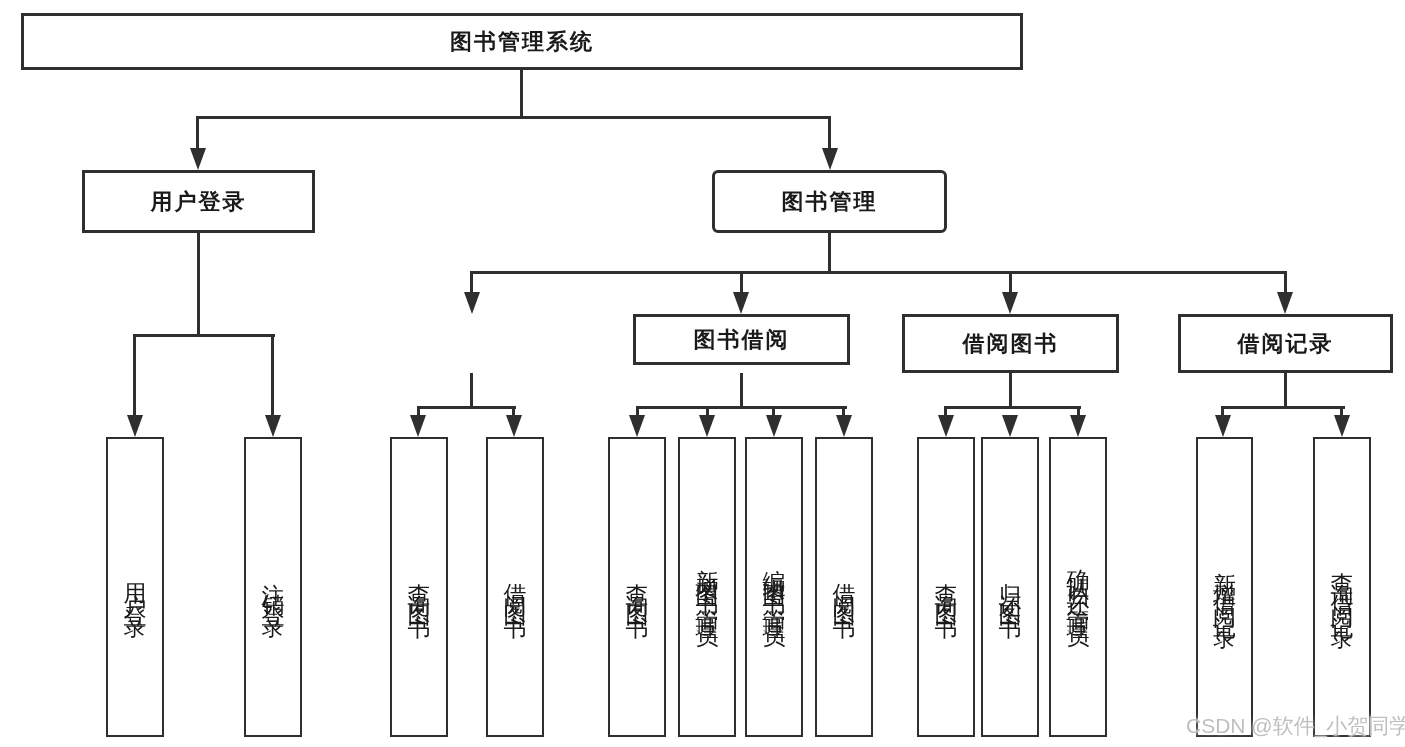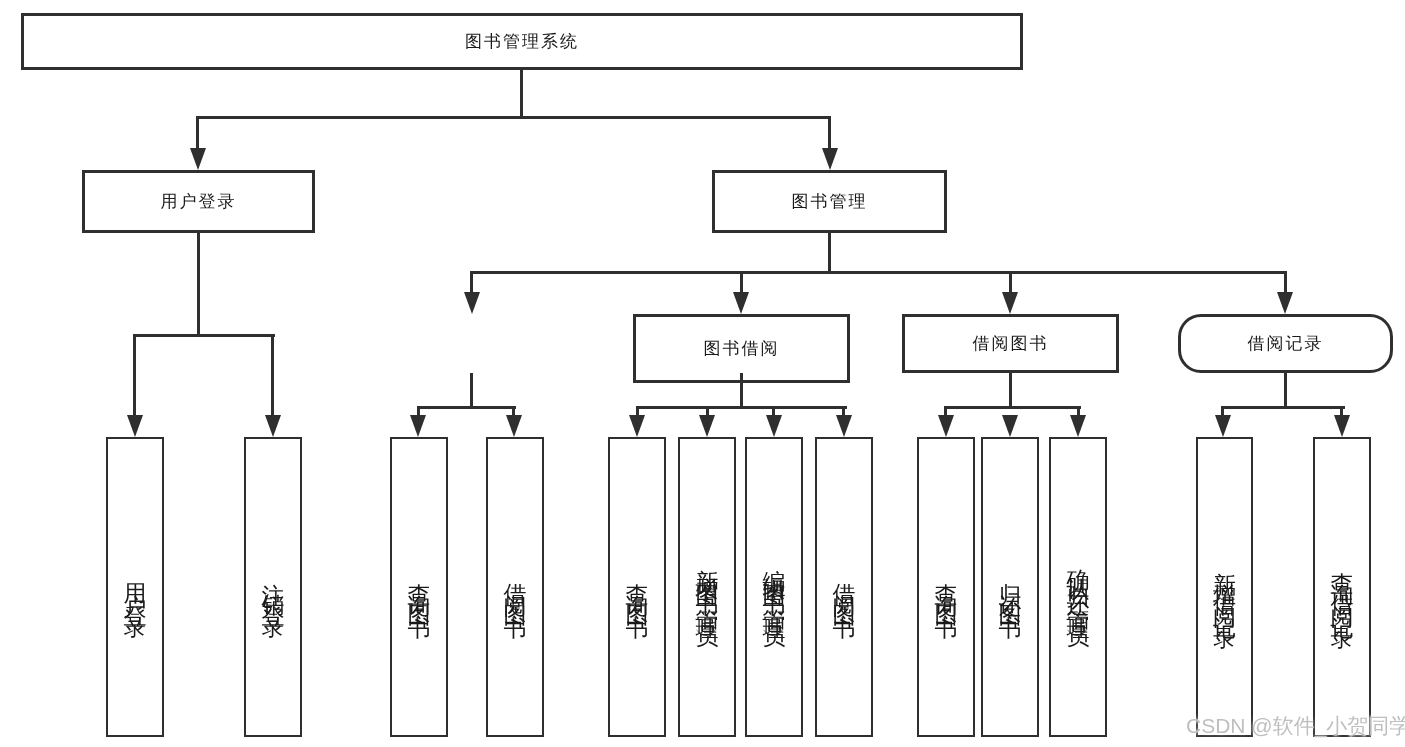--- a/index.html
+++ b/index.html
@@ -15,23 +15,24 @@
   }
   .box {
     position: absolute;
     background: #ffffff;
     border: 3px solid #2f2f2f;
     display: flex;
     align-items: center;
     justify-content: center;
   }
   .hbox {
-    font-size: 17px;
+    font-size: 22px;
     letter-spacing: 2px;
     white-space: nowrap;
+    font-weight: bold;
   }
   .vbox {
     border-width: 2.5px;
     writing-mode: vertical-rl;
     text-orientation: mixed;
     font-size: 23px;
     letter-spacing: 11px;
     line-height: 1;
   }
   .vbox.dense { letter-spacing: 8px; }
@@ -65,43 +66,43 @@
   <div class="box hbox" style="left:21px; top:13px; width:1002px; height:57px;">图书管理系统</div>
 
   <div class="line" style="left:520px; top:70px; width:3px; height:49px;"></div>
   <div class="line" style="left:196px; top:116px; width:635px; height:3px;"></div>
   <div class="line" style="left:196px; top:116px; width:3px; height:38px;"></div>
   <div class="line" style="left:828px; top:116px; width:3px; height:38px;"></div>
   <div class="arrow" style="left:190px; top:148px;"></div>
   <div class="arrow" style="left:822px; top:148px;"></div>
 
   <div class="box hbox" style="left:82px; top:170px; width:233px; height:63px;">用户登录</div>
-  <div class="box hbox" style="left:712px; top:170px; width:235px; height:63px;">图书管理</div>
+  <div class="box hbox" style="left:712px; top:170px; width:235px; height:63px;border-radius:6px;">图书管理</div>
 
   <div class="line" style="left:197px; top:233px; width:3px; height:104px;"></div>
   <div class="line" style="left:133px; top:334px; width:142px; height:3px;"></div>
   <div class="line" style="left:133px; top:334px; width:3px; height:85px;"></div>
   <div class="line" style="left:271px; top:334px; width:3px; height:85px;"></div>
   <div class="arrow" style="left:127px; top:415px;"></div>
   <div class="arrow" style="left:265px; top:415px;"></div>
 
   <div class="line" style="left:828px; top:233px; width:3px; height:41px;"></div>
   <div class="line" style="left:470px; top:271px; width:817px; height:3px;"></div>
   <div class="line" style="left:470px; top:271px; width:3px; height:25px;"></div>
   <div class="line" style="left:740px; top:271px; width:3px; height:25px;"></div>
   <div class="line" style="left:1009px; top:271px; width:3px; height:25px;"></div>
   <div class="line" style="left:1284px; top:271px; width:3px; height:25px;"></div>
   <div class="arrow" style="left:464px; top:292px;"></div>
   <div class="arrow" style="left:733px; top:292px;"></div>
   <div class="arrow" style="left:1002px; top:292px;"></div>
   <div class="arrow" style="left:1277px; top:292px;"></div>
 
-  <div class="box hbox" style="left:633px; top:314px; width:217px; height:69px;">图书借阅</div>
+  <div class="box hbox" style="left:633px; top:314px; width:217px; height:51px;">图书借阅</div>
   <div class="box hbox" style="left:902px; top:314px; width:217px; height:59px;">借阅图书</div>
-  <div class="box hbox" style="left:1178px; top:314px; width:215px; height:59px;border-radius:23px;">借阅记录</div>
+  <div class="box hbox" style="left:1178px; top:314px; width:215px; height:59px;">借阅记录</div>
 
   <div class="line" style="left:470px; top:373px; width:3px; height:36px;"></div>
   <div class="line" style="left:417px; top:406px; width:99px; height:3px;"></div>
   <div class="line" style="left:417px; top:406px; width:3px; height:13px;"></div>
   <div class="line" style="left:512px; top:406px; width:3px; height:13px;"></div>
   <div class="arrow" style="left:410px; top:415px;"></div>
   <div class="arrow" style="left:506px; top:415px;"></div>
 
   <div class="line" style="left:740px; top:373px; width:3px; height:36px;"></div>
   <div class="line" style="left:636px; top:406px; width:211px; height:3px;"></div>

